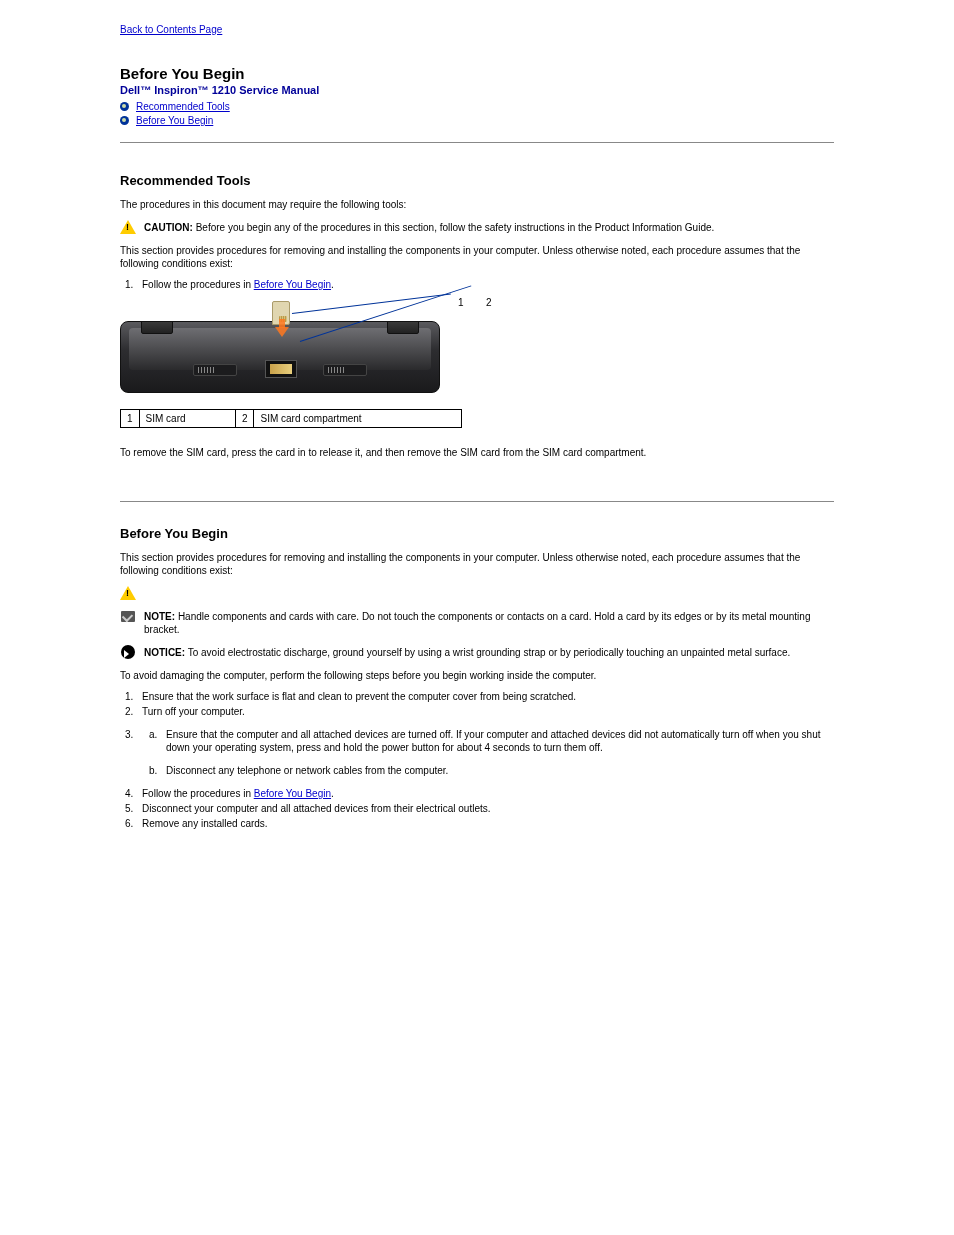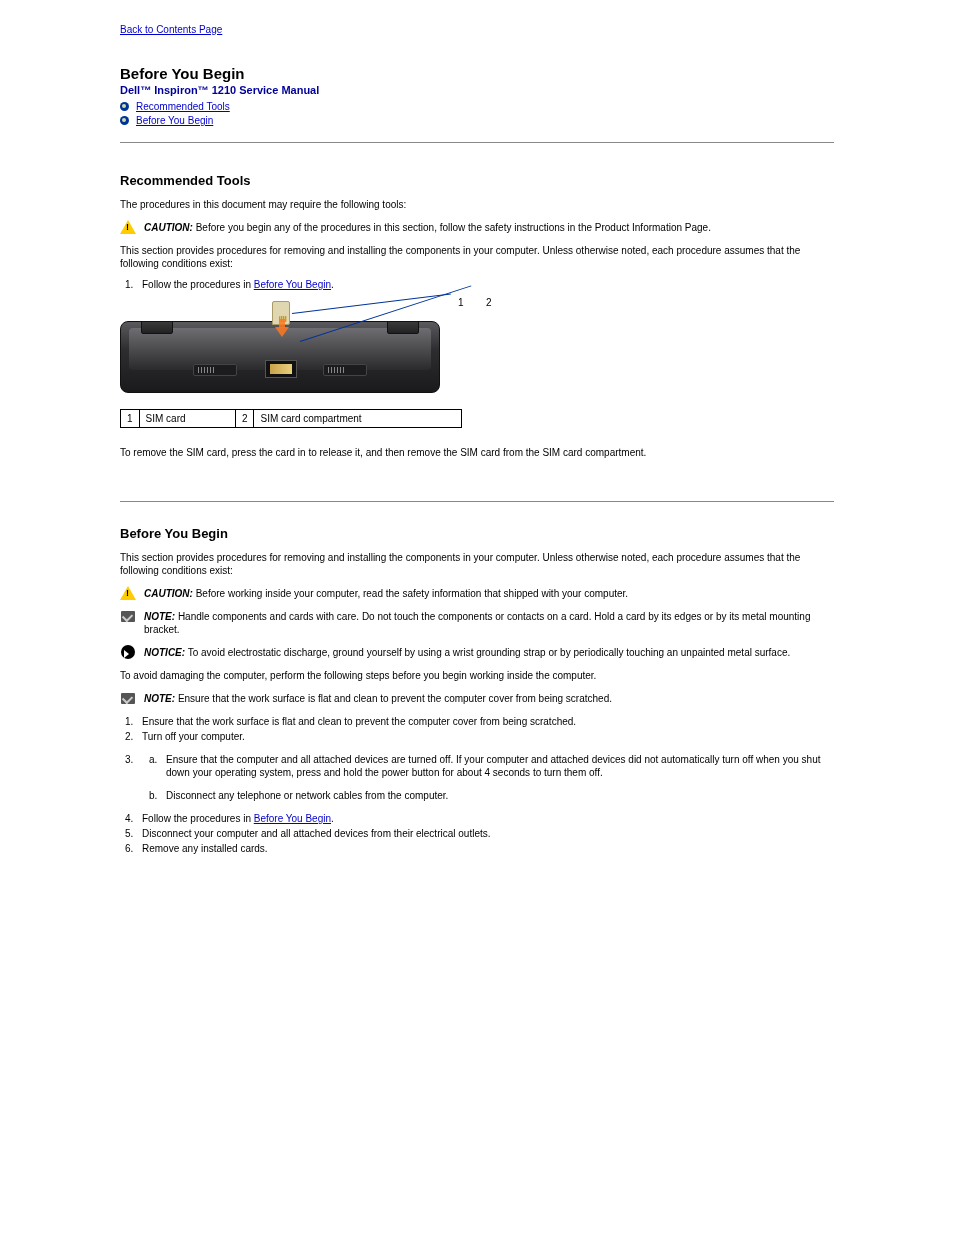--- a/index.html
+++ b/index.html
@@ -93,21 +93,20 @@
     align-items: center;
     justify-content: center;
     margin-top: -1px;
   }
   .callout .text {
     font-size: 10px;
     line-height: 13px;
   }
   .callout .text b {
     font-weight: bold;
-    font-style: italic;
   }
   .caution-tri {
     width: 0; height: 0;
     border-left: 8px solid transparent;
     border-right: 8px solid transparent;
     border-bottom: 14px solid #ffcc00;
     position: relative;
   }
   .caution-tri::after {
     content: "!";
@@ -319,21 +318,21 @@
 
   <h2 class="section-title">Recommended Tools</h2>
 
   <div class="para">The procedures in this document may require the following tools:</div>
 
   <div class="callout">
     <div class="icon">
         <div class="caution-tri"></div>
       </div>
     <div class="text">
-      <b>CAUTION:</b><span> Before you begin any of the procedures in this section, follow the safety instructions in the Product Information Page.</span>
+      <b>CAUTION:</b><span> Before you begin any of the procedures in this section, follow the safety instructions in the Product Information Guide.</span>
     </div>
   </div>
 
   <div class="para">This section provides procedures for removing and installing the components in your computer. Unless otherwise noted, each procedure assumes that the following conditions exist:</div>
 
   <ol class="steps">
     <li>
       <span>Follow the procedures in </span><a>Before You Begin</a><span>.</span>
     </li>
   </ol>
@@ -371,23 +370,20 @@
   <hr class="section-rule" style="margin-bottom:24px;">
 
   <h2 class="section-title">Before You Begin</h2>
 
   <div class="para">This section provides procedures for removing and installing the components in your computer. Unless otherwise noted, each procedure assumes that the following conditions exist:</div>
 
   <div class="callout">
     <div class="icon">
         <div class="caution-tri"></div>
       </div>
-    <div class="text">
-      <b>CAUTION:</b><span> Before working inside your computer, read the safety information that shipped with your computer.</span>
-    </div>
   </div>
 
   <div class="callout">
     <div class="icon">
         <div class="note-box"></div>
       </div>
     <div class="text">
       <b>NOTE:</b><span> Handle components and cards with care. Do not touch the components or contacts on a card. Hold a card by its edges or by its metal mounting bracket.</span>
     </div>
   </div>
@@ -396,28 +392,20 @@
     <div class="icon">
         <div class="notice-circle"></div>
       </div>
     <div class="text">
       <b>NOTICE:</b><span> To avoid electrostatic discharge, ground yourself by using a wrist grounding strap or by periodically touching an unpainted metal surface.</span>
     </div>
   </div>
 
   <div class="para">To avoid damaging the computer, perform the following steps before you begin working inside the computer.</div>
 
-  <div class="callout">
-    <div class="icon">
-        <div class="note-box"></div>
-      </div>
-    <div class="text">
-      <b>NOTE:</b><span> Ensure that the work surface is flat and clean to prevent the computer cover from being scratched.</span>
-    </div>
-  </div>
 
   <ol class="steps">
     <li>Ensure that the work surface is flat and clean to prevent the computer cover from being scratched.</li>
     <li>Turn off your computer.</li>
     <li>
       <ol class="sub">
         <li>Ensure that the computer and all attached devices are turned off. If your computer and attached devices did not automatically turn off when you shut down your operating system, press and hold the power button for about 4 seconds to turn them off.</li>
         <li>Disconnect any telephone or network cables from the computer.</li>
       </ol>
     </li>

